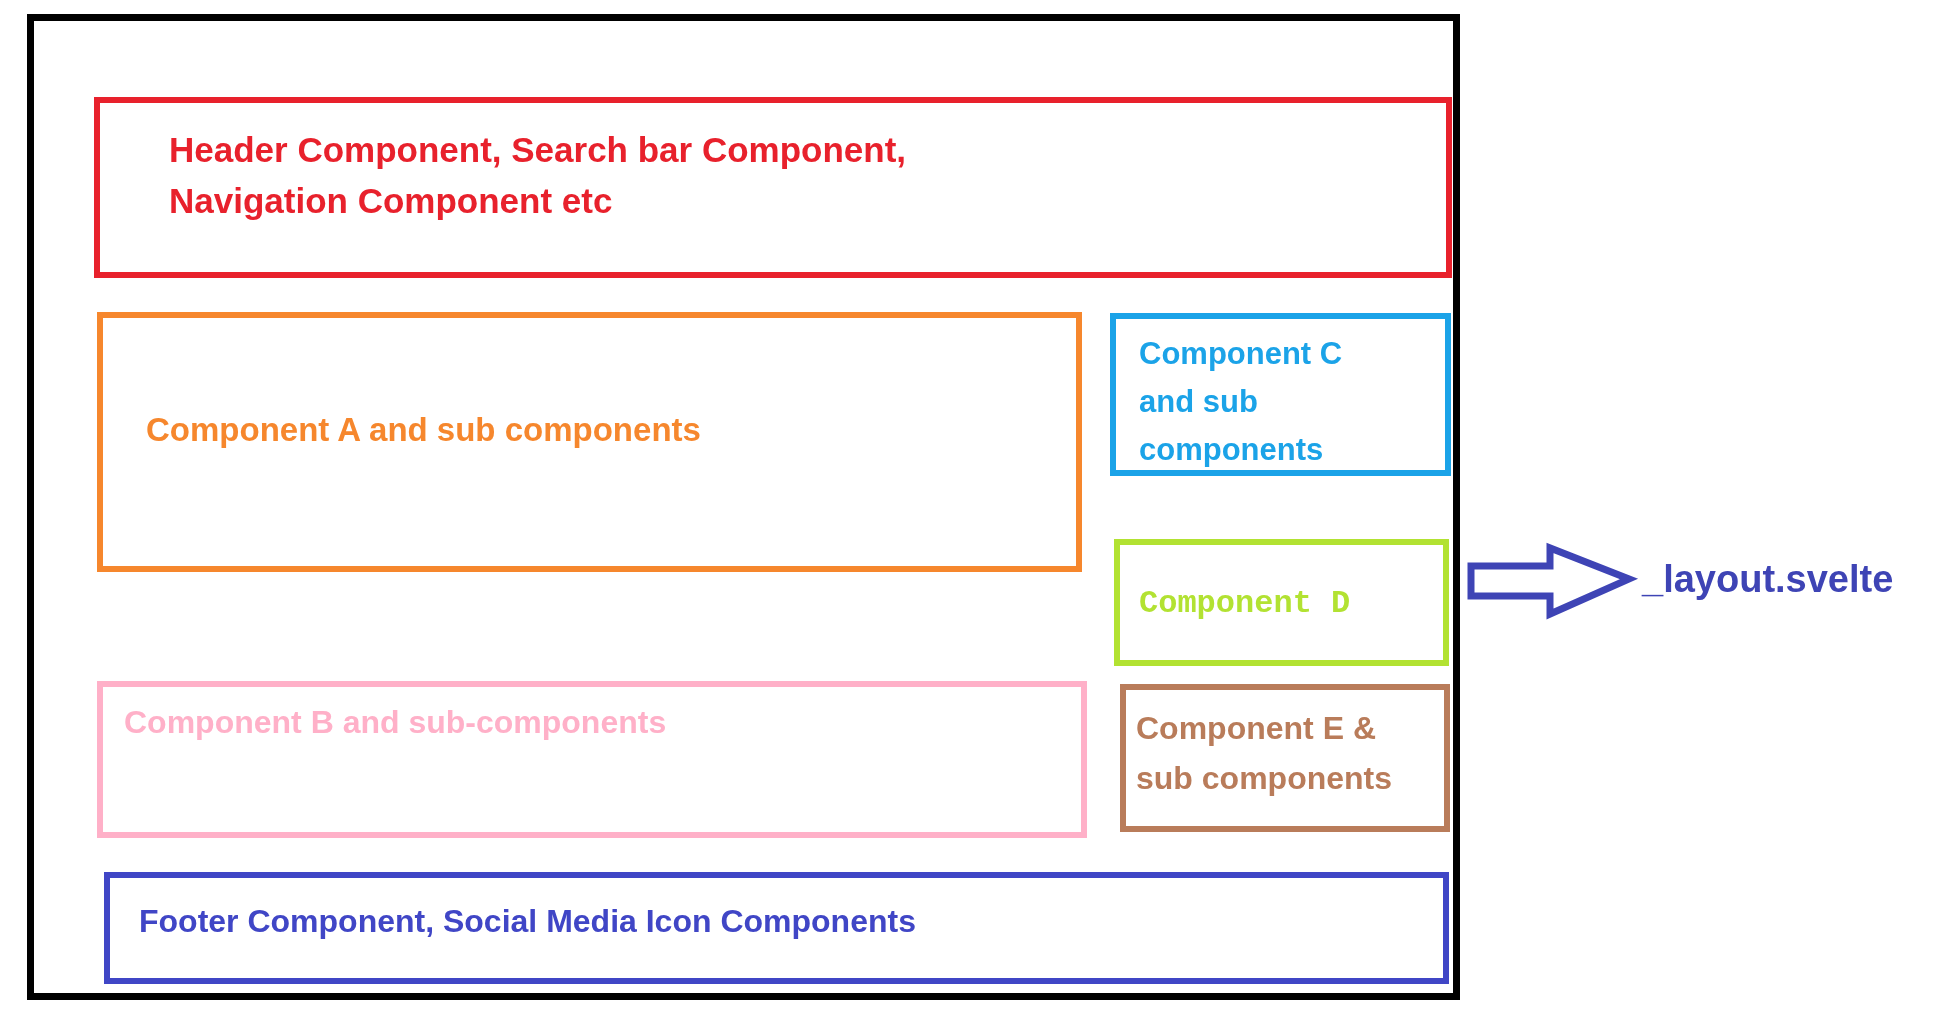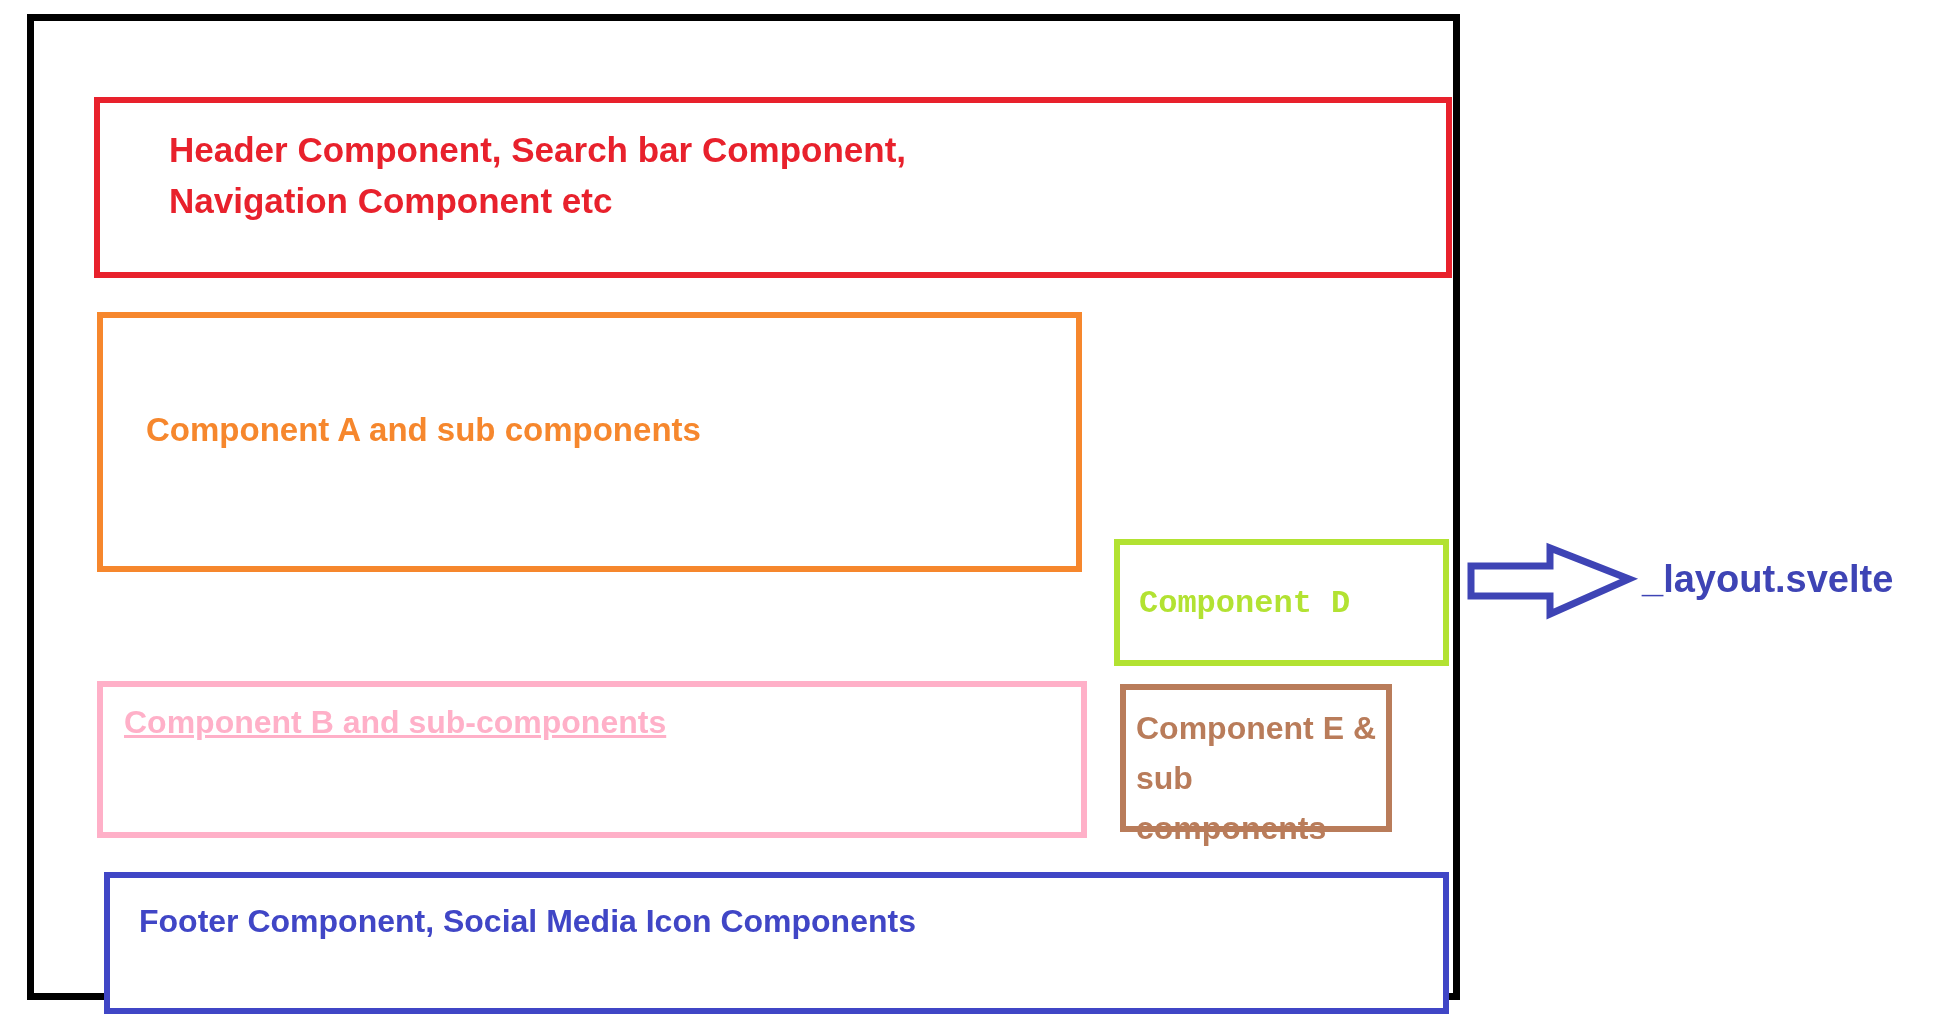--- a/index.html
+++ b/index.html
@@ -36,27 +36,27 @@
 
   .box-comp-a      { left: 63px;  top: 291px; width: 985px;  height: 260px; }
   .box-comp-a .lbl { padding: 91px 0 0 43px; line-height: 42px; font-size: 33px; }
 
   .box-comp-c      { left: 1076px; top: 292px; width: 341px; height: 163px; }
   .box-comp-c .lbl { padding: 11px 0 0 23px; line-height: 48px; font-size: 31px; }
 
   .box-comp-d      { left: 1080px; top: 518px; width: 335px; height: 127px; font-family: Liberation Mono, monospace; }
   .box-comp-d .lbl { padding: 38px 0 0 19px; line-height: 42px; }
 
-  .box-comp-b      { left: 63px;  top: 660px; width: 990px;  height: 157px; text-decoration: underline; }
+  .box-comp-b      { left: 63px;  top: 660px; width: 990px;  height: 157px; }
   .box-comp-b .lbl { padding: 14px 0 0 21px; line-height: 42px; }
 
-  .box-comp-e      { left: 1086px; top: 663px; width: 272px; height: 148px; }
+  .box-comp-e      { left: 1086px; top: 663px; width: 330px; height: 148px; }
   .box-comp-e .lbl { padding: 13px 0 0 10px; line-height: 50px; }
 
-  .box-footer      { left: 70px;  top: 851px; width: 1345px; height: 142px; }
+  .box-footer      { left: 70px;  top: 851px; width: 1345px; height: 112px; }
   .box-footer .lbl { padding: 22px 0 0 29px; line-height: 42px; }
 
   .arrow-svg {
     position: absolute;
     left: 1468px; top: 545px;
     width: 166px; height: 72px;
     overflow: visible;
   }
   .layout-label {
     position: absolute;
@@ -76,20 +76,25 @@
 
     <div class="dbox box-header" style="border-color: rgb(232, 33, 44); color: rgb(232, 33, 44);">
       <span class="lbl">Header Component, Search bar Component,
 Navigation Component etc</span>
     </div>
 
     <div class="dbox box-comp-a" style="border-color: rgb(246, 135, 45); color: rgb(246, 135, 45);">
       <span class="lbl">Component A and sub components</span>
     </div>
 
+    <div class="dbox box-comp-c" style="border-color: rgb(27, 163, 232); color: rgb(27, 163, 232);">
+      <span class="lbl">Component C
+and sub
+components</span>
+    </div>
 
     <div class="dbox box-comp-d" style="border-color: rgb(178, 226, 50); color: rgb(178, 226, 50);">
       <span class="lbl">Component D</span>
     </div>
 
     <div class="dbox box-comp-b" style="border-color: rgb(255, 176, 200); color: rgb(255, 176, 200);">
       <span class="lbl">Component B and sub-components</span>
     </div>
 
     <div class="dbox box-comp-e" style="border-color: rgb(185, 124, 90); color: rgb(185, 124, 90);">

